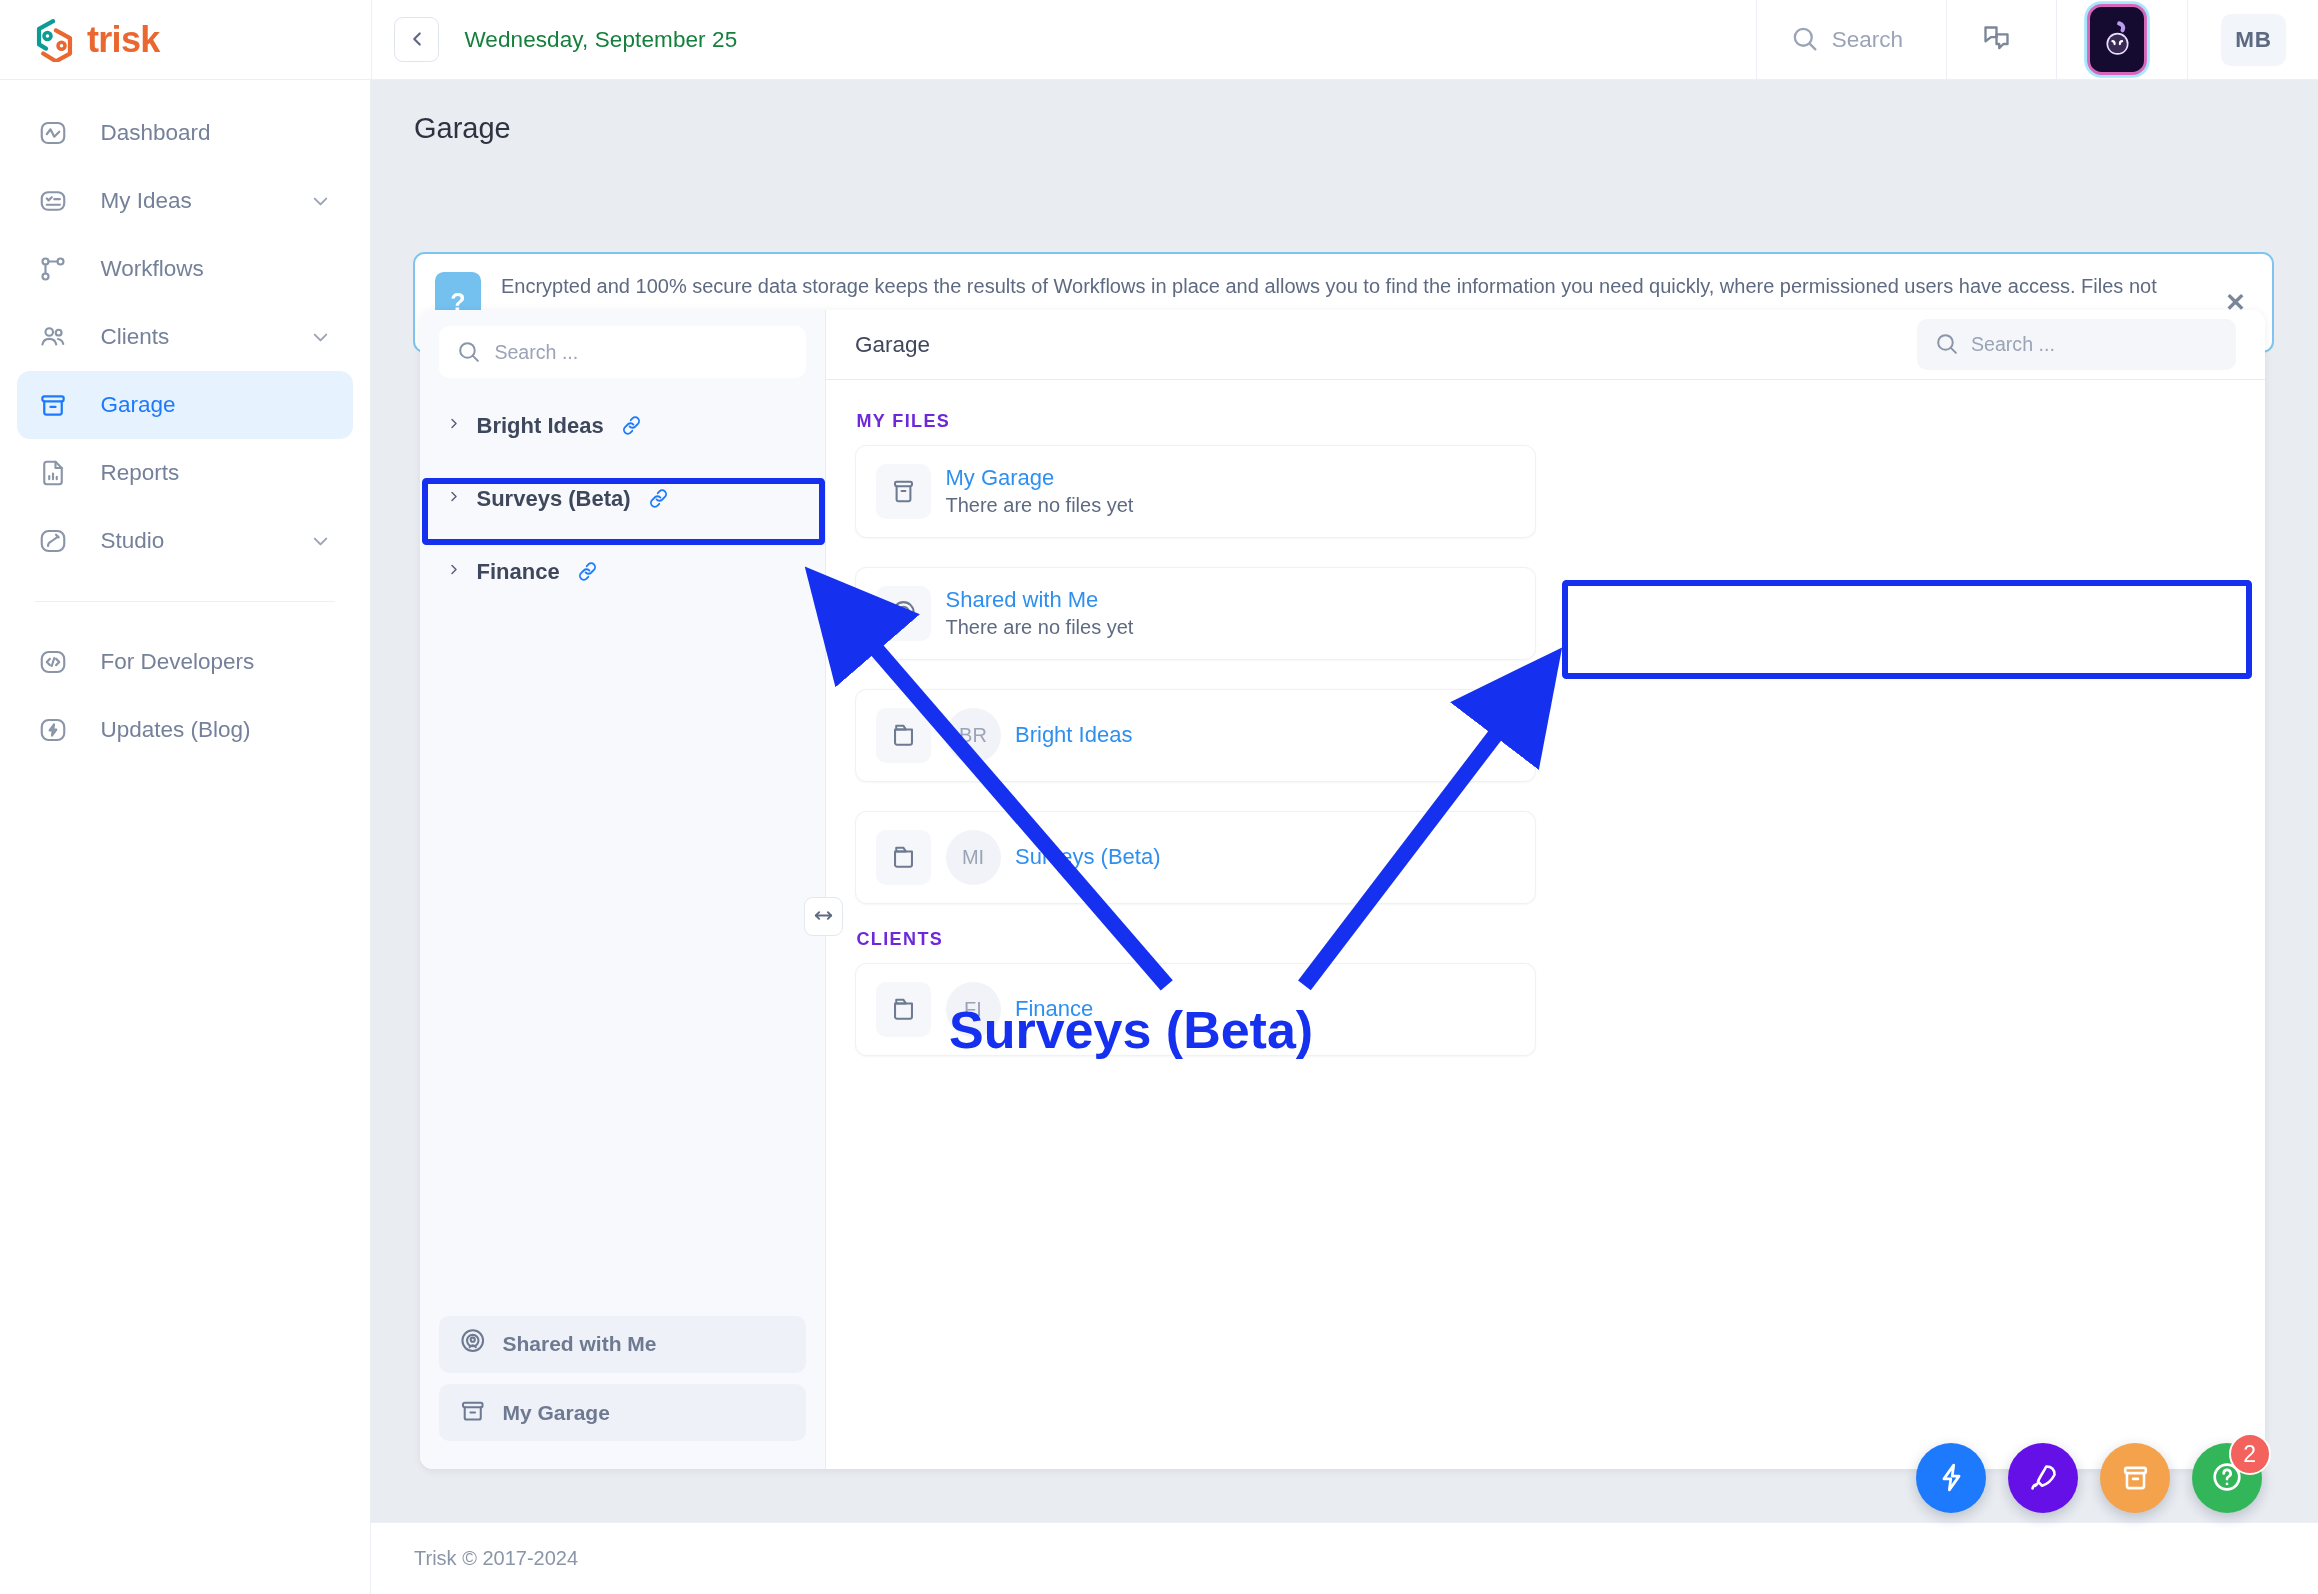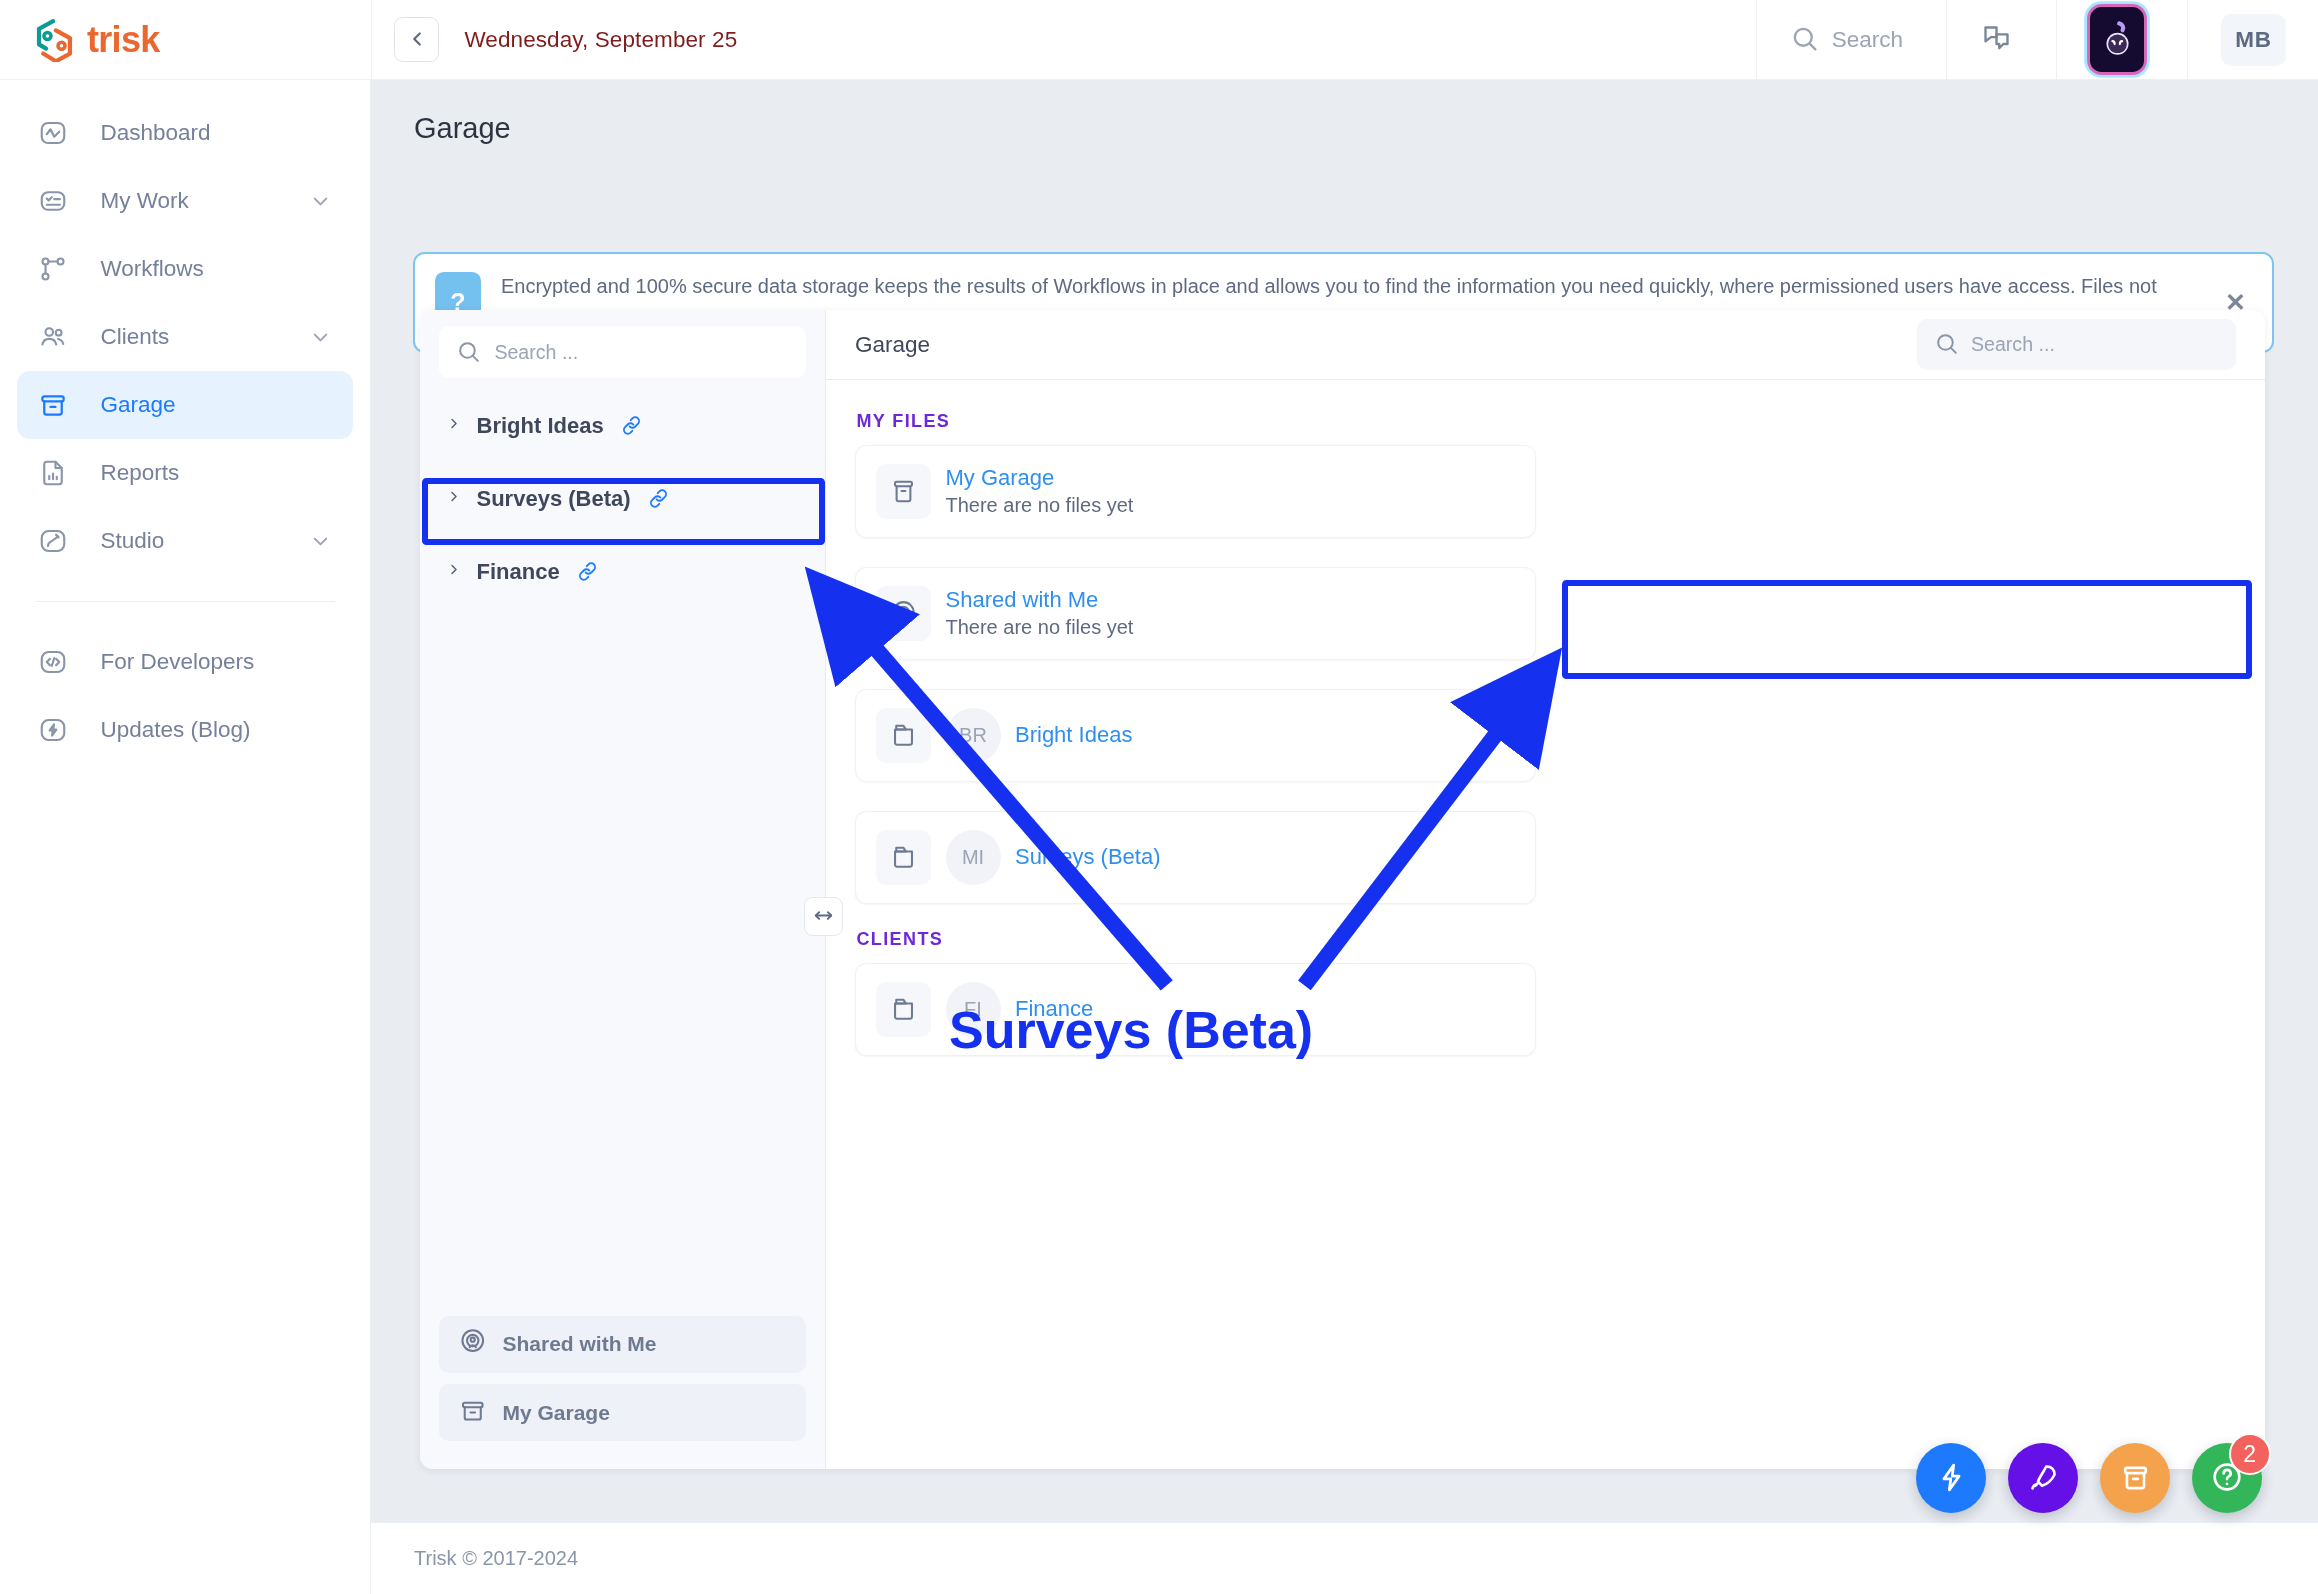--- a/index.html
+++ b/index.html
@@ -22,21 +22,21 @@
   .logo-text { font-size: 36px; font-weight: 700; color: #ea6730; letter-spacing: -0.7px; }
 
   .topbar-left-divider { width: 1.4px; height: 80px; background: #eceff4; }
 
   .collapse-btn {
     width: 45px; height: 45px; border: 1.4px solid #dfe4ec; border-radius: 8.7px;
     background:#fff; display:flex; align-items:center; justify-content:center;
     margin-left: 22px; color:#5e6a82;
   }
   .topbar-date {
-    margin-left: 25px; font-size: 22.5px; color: #7f1d1d; letter-spacing: 0.1px;
+    margin-left: 25px; font-size: 22.5px; color: #15803d; letter-spacing: 0.1px;
   }
   .topbar-right { margin-left:auto; display:flex; align-items:center; height:80px;gap:10px; }
   .tb-cell {
     height: 80px; display:flex; align-items:center; justify-content:center;
     border-left: 1.4px solid #eceff4; padding: 0 33px; gap: 13px;
   }
   .tb-search-label { font-size: 22.5px; color:#9aa4b6; }
   .bot-avatar {
     width: 54px; height: 65px; border-radius: 11.6px;
     background: #150a30;
@@ -263,21 +263,21 @@
 
     <div class="nav-item">
       <span class="nav-icon">
         <svg width="30" height="30" viewBox="0 0 24 24" fill="none" stroke="#8b95a8" stroke-width="1.7" stroke-linecap="round" stroke-linejoin="round">
             <rect x="3" y="5" width="18" height="14" rx="5"></rect>
             <polyline points="7 10 8.5 11.5 11 9"></polyline>
             <line x1="13" y1="10.5" x2="17.5" y2="10.5"></line>
             <line x1="7" y1="15" x2="17.5" y2="15"></line>
           </svg>
       </span>
-      <span class="label">My Work</span>
+      <span class="label">My Ideas</span>
       <span class="chev">
         <svg width="23" height="23" viewBox="0 0 24 24" fill="none" stroke="#9aa4b6" stroke-width="2" stroke-linecap="round" stroke-linejoin="round">
             <polyline points="6 9 12 15 18 9"></polyline>
           </svg>
       </span>
     </div>
 
     <div class="nav-item">
       <span class="nav-icon">
         <svg width="30" height="30" viewBox="0 0 24 24" fill="none" stroke="#8b95a8" stroke-width="1.7" stroke-linecap="round" stroke-linejoin="round">

